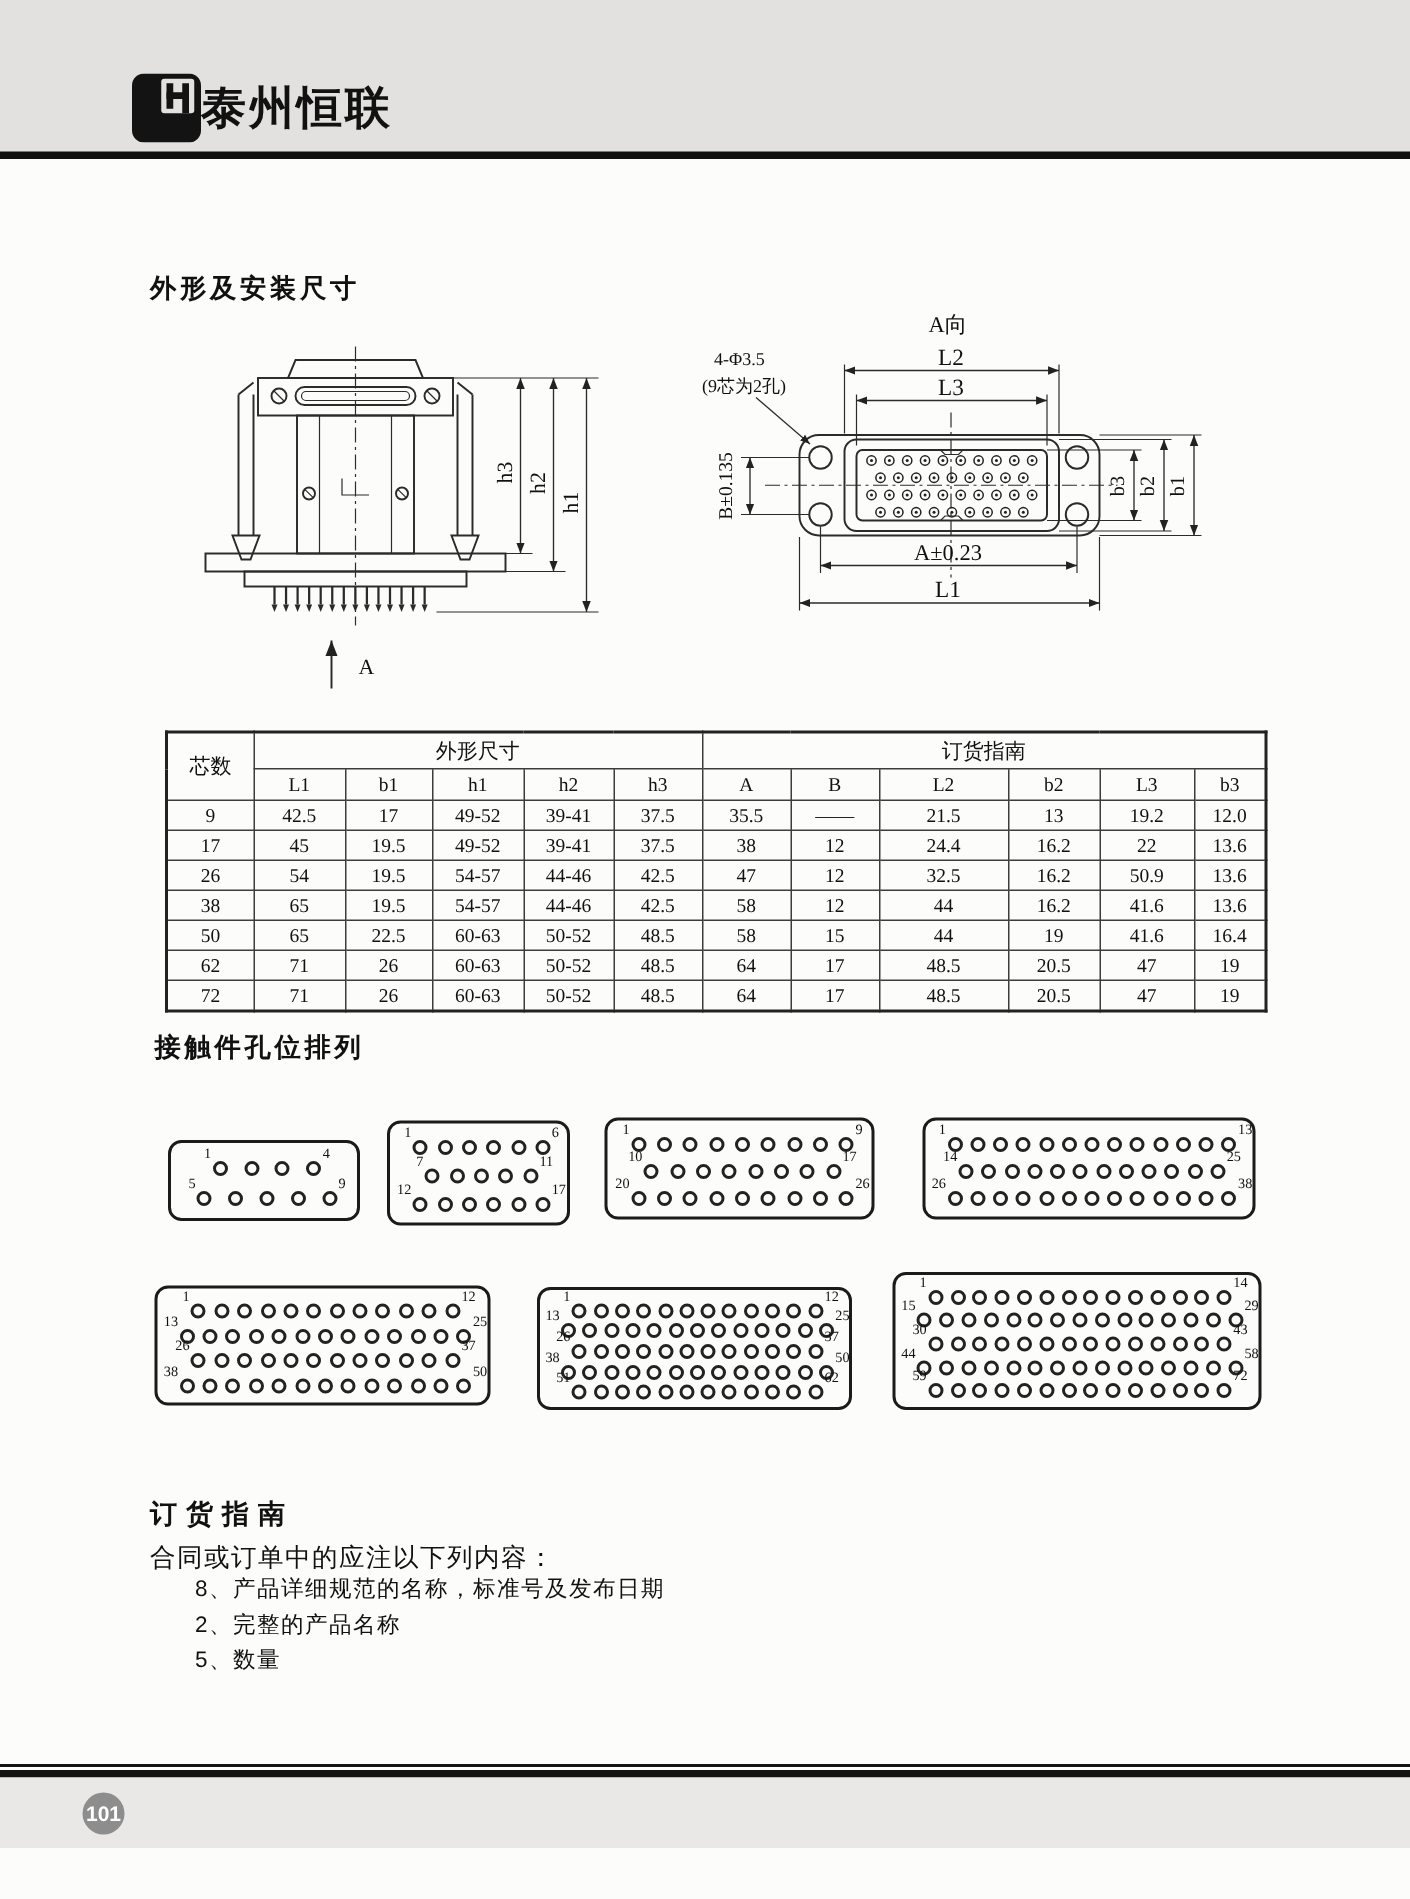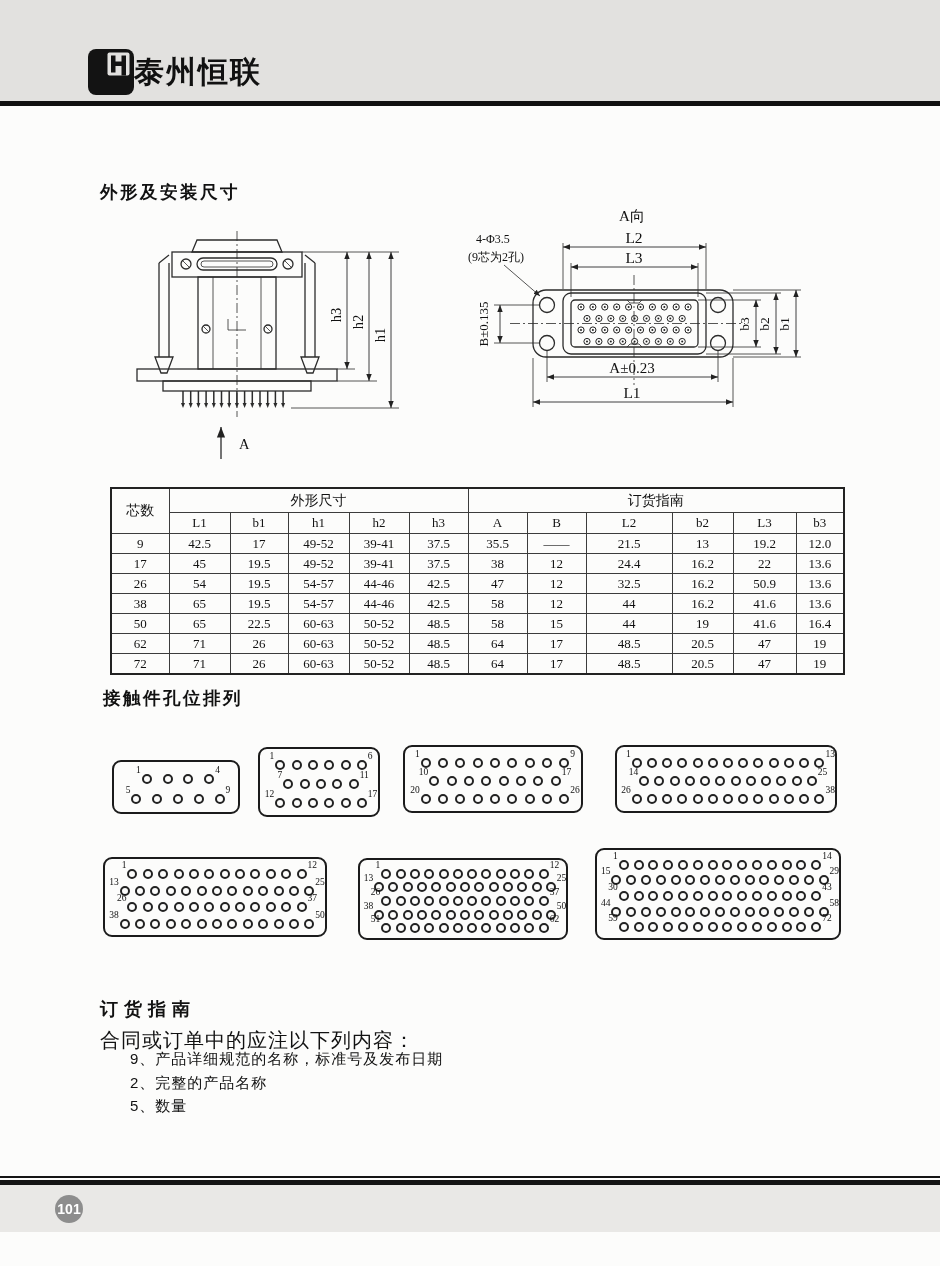--- a/index.html
+++ b/index.html
@@ -9,21 +9,21 @@
   
   .header{position:absolute;top:0;left:0;width:940px;height:106px;background:#e2e1df;
           border-bottom:5px solid #101010;box-sizing:border-box;
           display:flex;justify-content:space-between;align-items:flex-end;padding:0 58px 6px 88px;}
   .slogan{font-family:"Liberation Serif",serif;font-weight:bold;font-size:23px;letter-spacing:1px;margin-bottom:4px;}
   .brand{display:flex;align-items:center;}
   .brand-name{font-size:30px;font-weight:800;letter-spacing:2px;}
 
   
   .sec-title{position:absolute;font-size:17.5px;font-weight:bold;letter-spacing:2.5px;}
-  .body-text{position:absolute;font-size:20px;letter-spacing:1px;}
+  .body-text{position:absolute;font-size:17px;letter-spacing:1px;}
 
   
   svg .dw{stroke:#2b2b2b;fill:none;stroke-width:1.3;}
   svg .thin{stroke:#2b2b2b;fill:none;stroke-width:0.8;}
   svg .dim{stroke:#2b2b2b;fill:none;stroke-width:0.9;}
   svg .cl{stroke:#2b2b2b;fill:none;stroke-width:0.8;stroke-dasharray:10 3 2 3;}
   svg text.dimtxt{font-family:"Liberation Serif",serif;font-size:14.5px;fill:#111;stroke:none;}
   svg text.smalltxt{font-family:"Liberation Serif",serif;font-size:12px;fill:#111;stroke:none;}
   #pin-grid circle{stroke:#222;stroke-width:1;fill:none;}
   #pin-grid circle.pin-dot{fill:#222;stroke:none;}
@@ -775,21 +775,21 @@
       <div class="hole" style="left: 184.6px; top: 72.2px;"></div>
       <div class="hole" style="left: 199.4px; top: 72.2px;"></div>
       <div class="hole" style="left: 214.2px; top: 72.2px;"></div>
       <span class="pin-num start" style="left: 4.8px; top: 63.2px;">59</span>
       <span class="pin-num end" style="left: 225.2px; top: 63.2px;">72</span>
     </div>
 
 
   <div class="sec-title" style="left:100px;top:997px;font-size:18px;letter-spacing:6px;">订货指南</div>
   <div class="body-text" style="left:100px;top:1027px;">合同或订单中的应注以下列内容：</div>
-  <div class="order-item" style="top:1050px;">9、产品详细规范的名称，标准号及发布日期</div>
+  <div class="order-item" style="top:1050px;">8、产品详细规范的名称，标准号及发布日期</div>
   <div class="order-item" style="top:1074px;">2、完整的产品名称</div>
   <div class="order-item" style="top:1097px;">5、数量</div>
 
   <div class="footer-rules">
     <div class="rule-thin"></div>
       <div class="rule-gap"></div>
       <div class="rule-thick"></div>
   </div>
   <div class="footer-band">
     <span class="page-badge">101</span>

